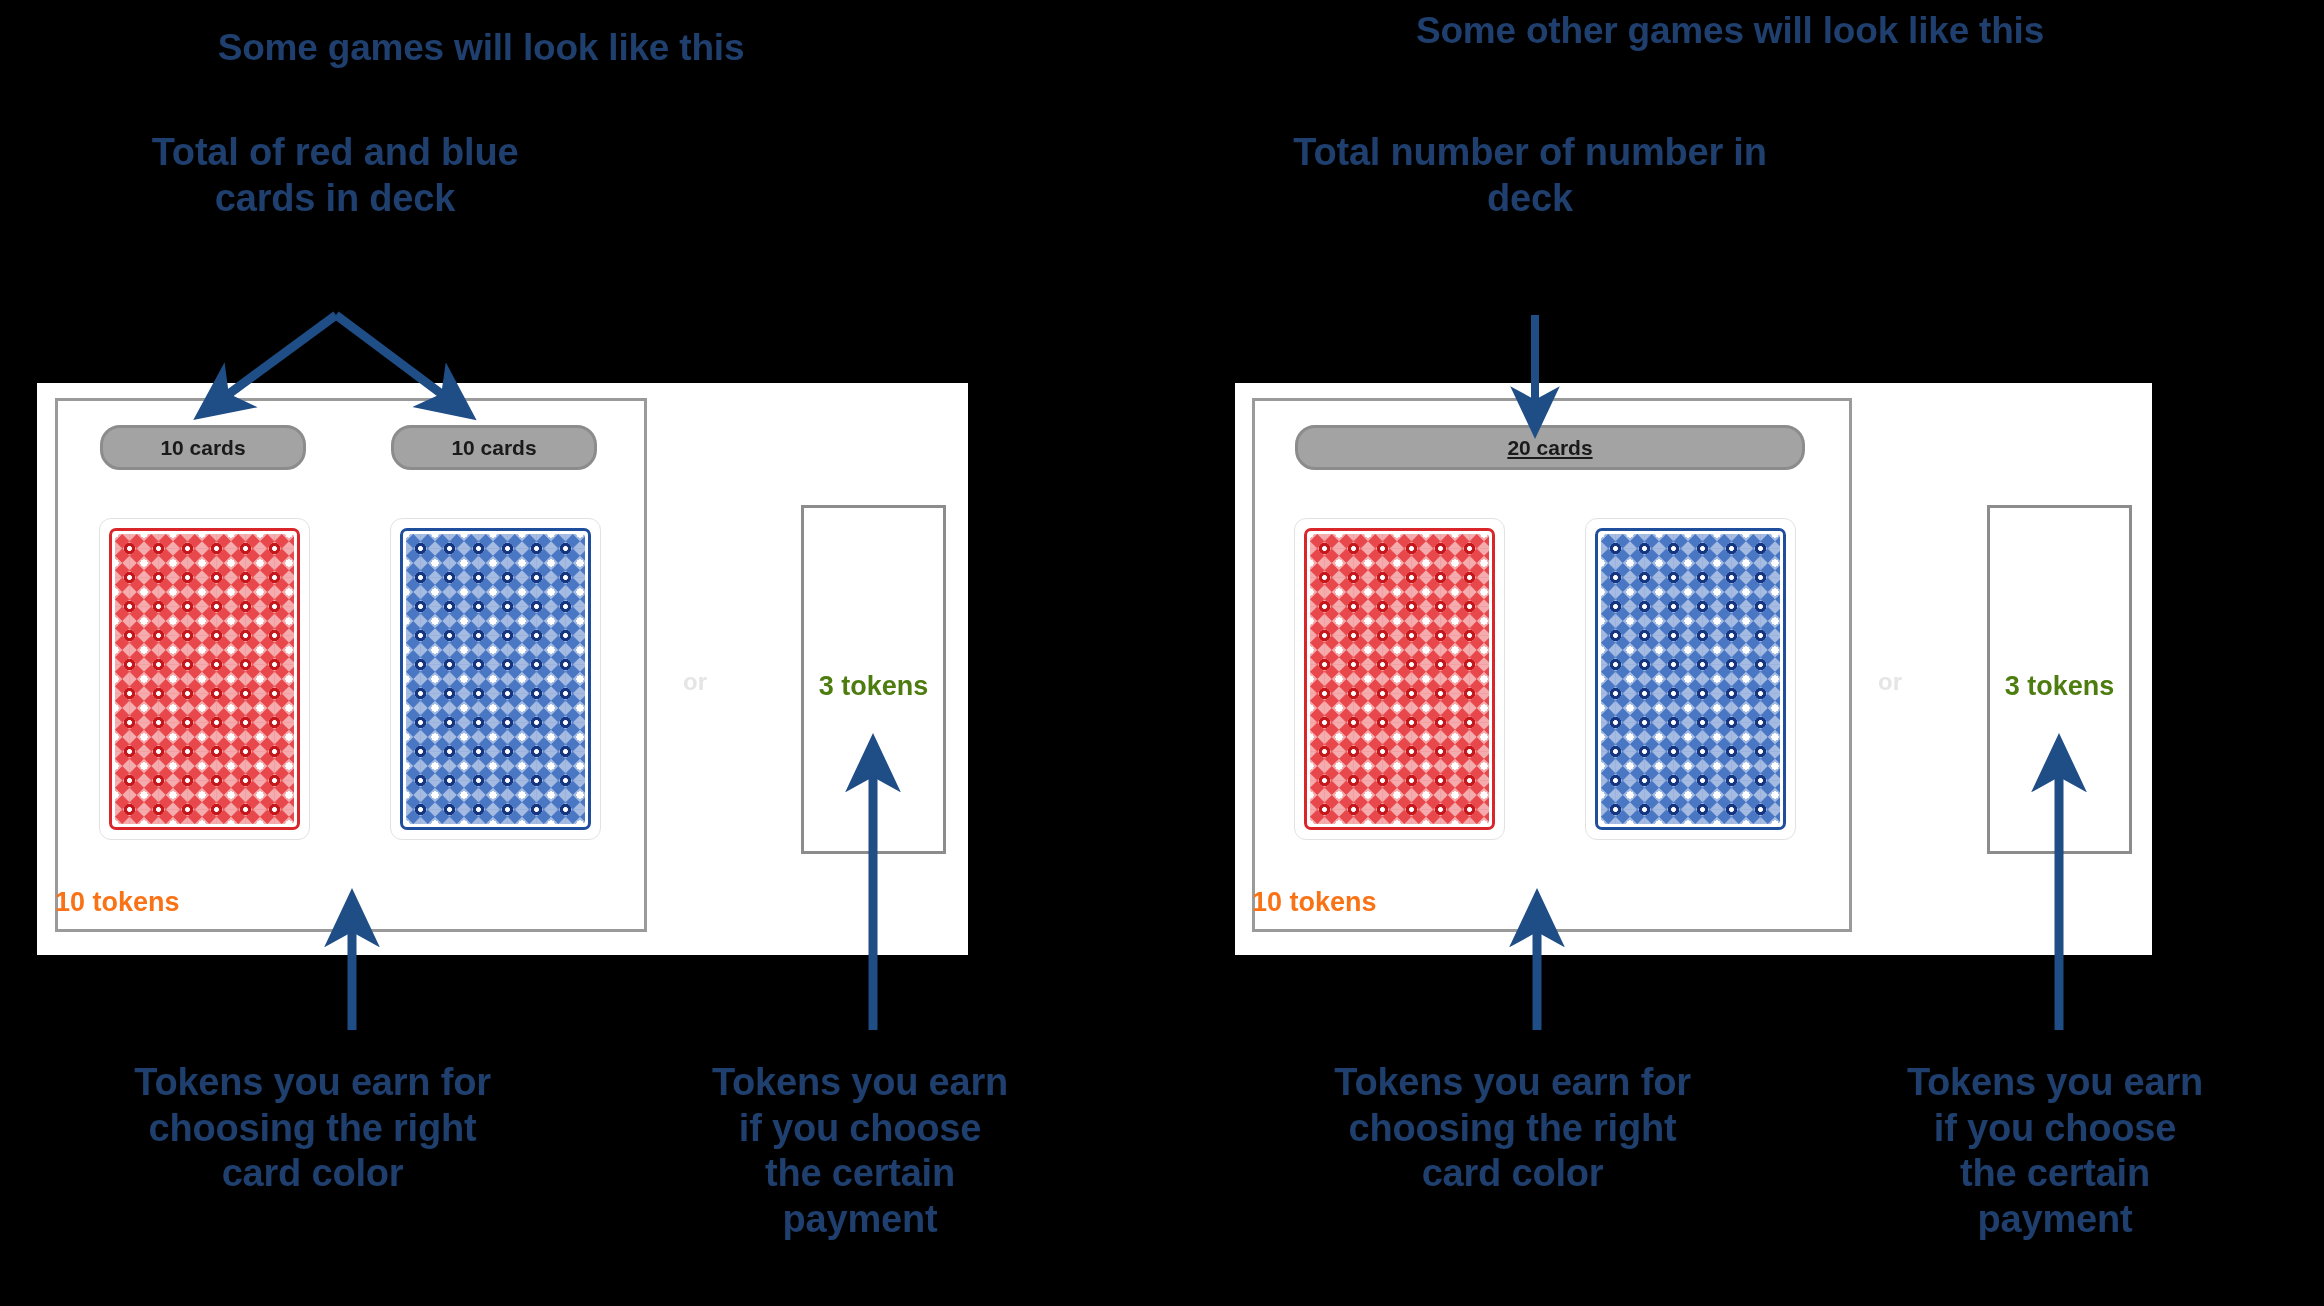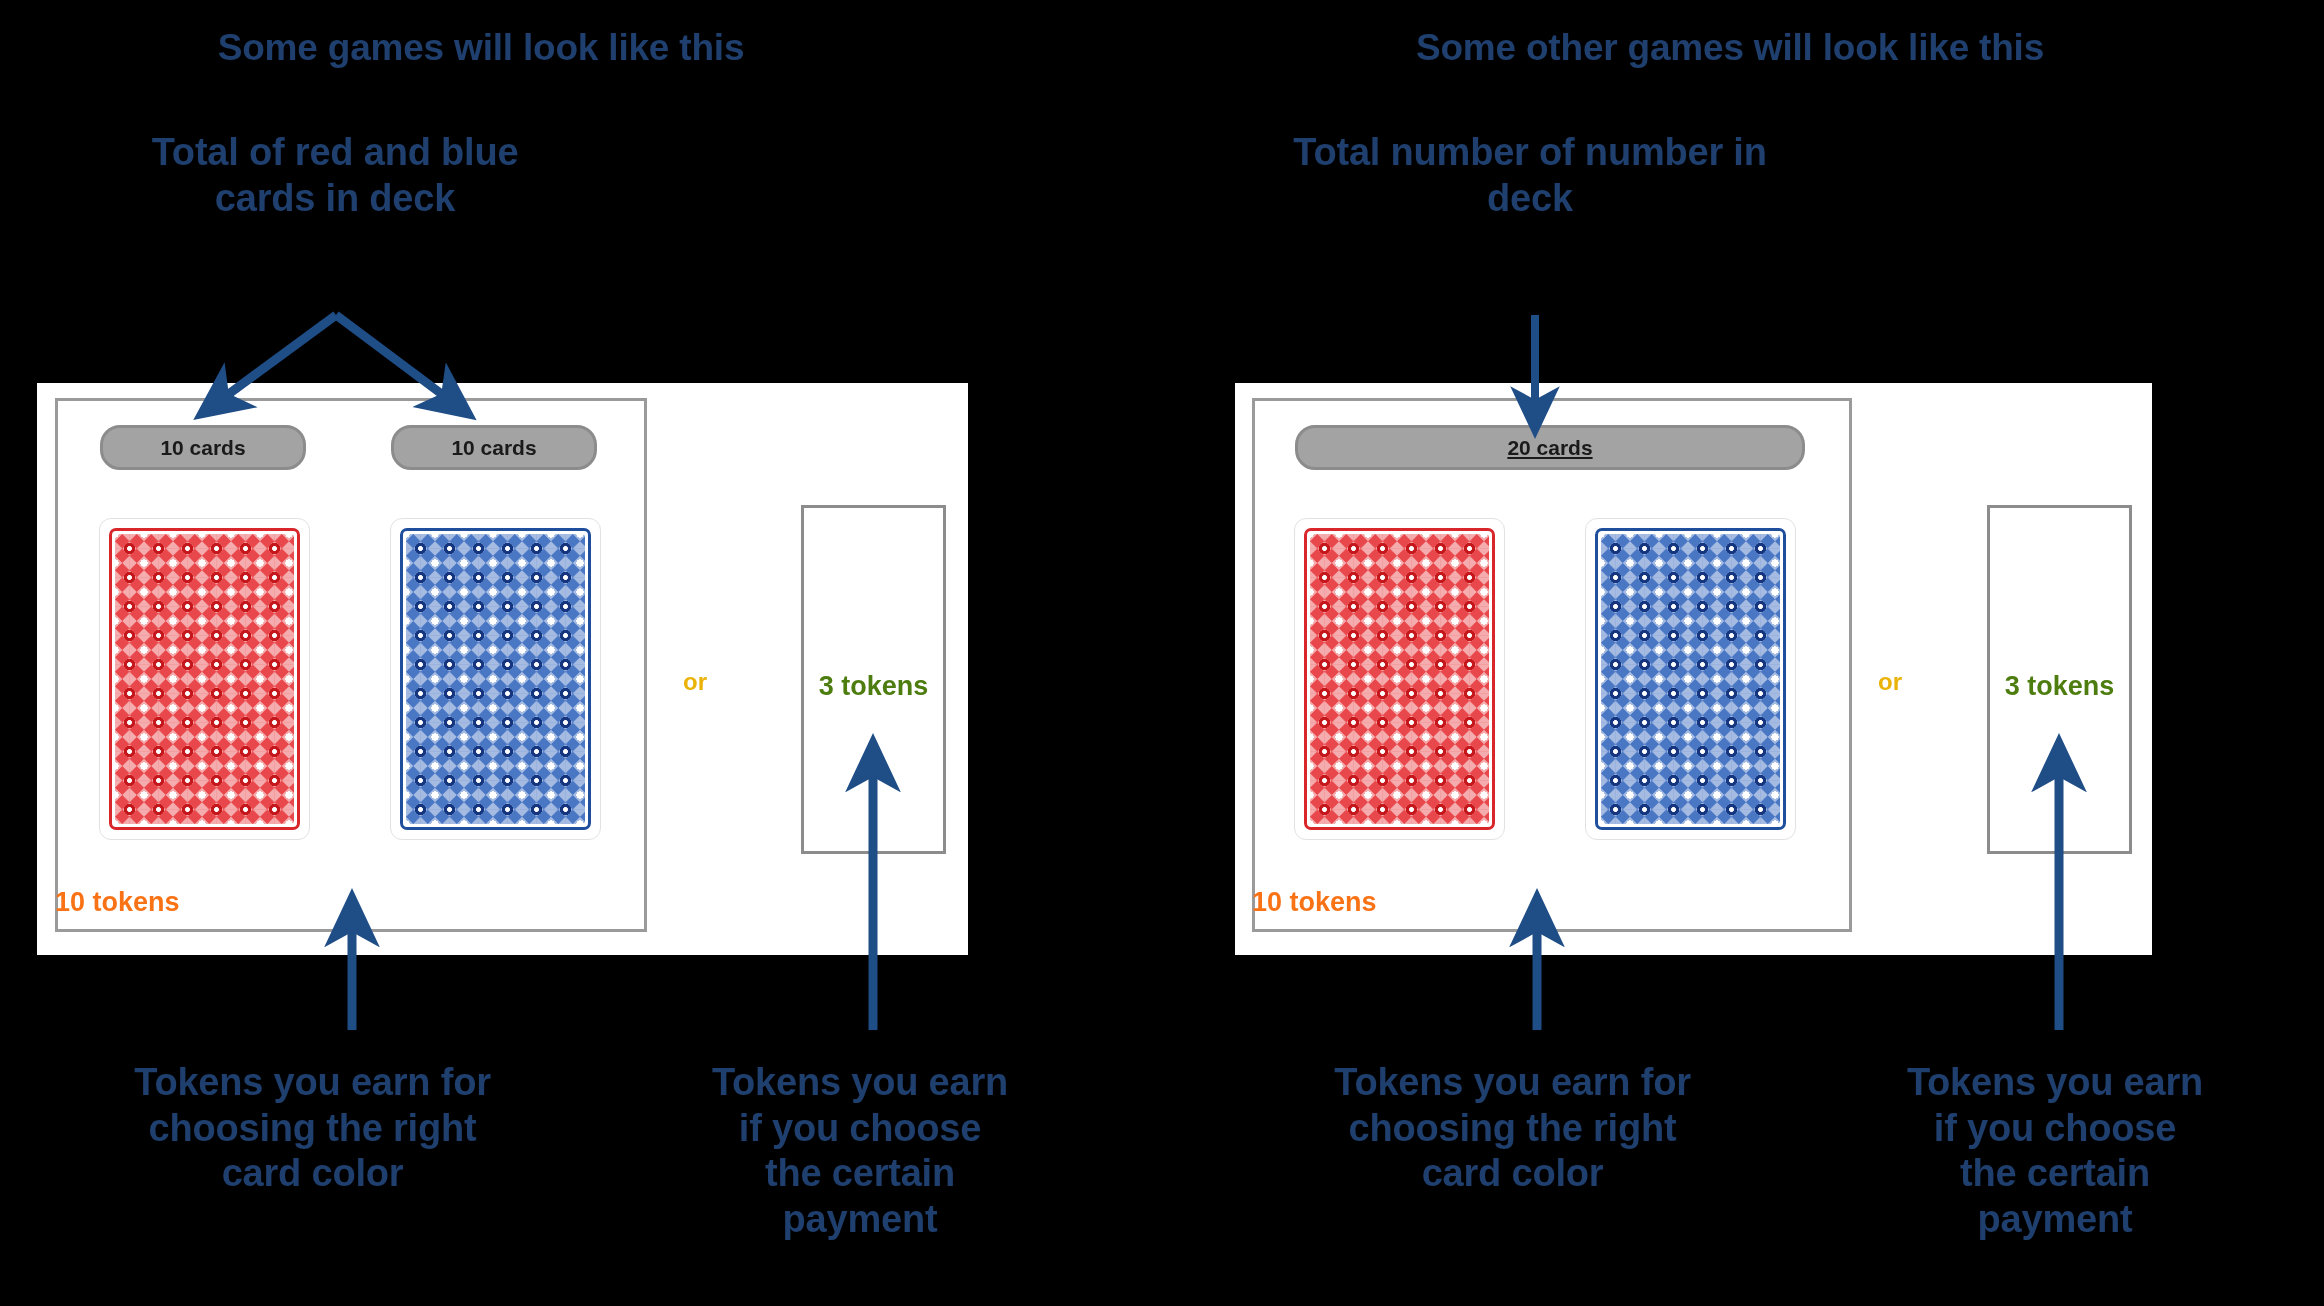--- a/index.html
+++ b/index.html
@@ -72,21 +72,21 @@
       radial-gradient(circle at 100% 100%, #ffffff 0 3.5px, rgba(255,255,255,0) 3.8px),
       linear-gradient(45deg, rgba(255,255,255,.5) 25%, rgba(0,0,0,0) 25%, rgba(0,0,0,0) 75%, rgba(255,255,255,.5) 75%),
       linear-gradient(-45deg, rgba(255,255,255,.5) 25%, rgba(0,0,0,0) 25%, rgba(0,0,0,0) 75%, rgba(255,255,255,.5) 75%);
     background-size:29px 29px,29px 29px,29px 29px,29px 29px,29px 29px,29px 29px,14.5px 14.5px,14.5px 14.5px;
   }
 
   .tokens-label{
     position:absolute;text-align:left;color:#f97316;font-weight:bold;font-size:27px;
   }
   .or-label{
-    position:absolute;color:#eab308;font-weight:bold;font-size:24px;text-align:center;
+    position:absolute;color:#e5e5e5;font-weight:bold;font-size:24px;text-align:center;
   }
   .certain-box{
     position:absolute;box-sizing:border-box;border:3px solid #8c8c8c;background:#fff;
   }
   .certain-text{
     position:absolute;width:100%;text-align:center;color:#4d7c0f;font-weight:bold;font-size:27px;
   }
 
   svg.arrows{position:absolute;left:0;top:0;width:2324px;height:1306px;overflow:visible;pointer-events:none;}
 </style>
@@ -128,21 +128,21 @@
   </div>
 
   <div class="anno caption" style="left:75px;top:1060px;width:475px;">Tokens you earn for
 choosing the right
 card color</div>
   <div class="anno caption" style="left:650px;top:1060px;width:420px;">Tokens you earn
 if you choose
 the certain
 payment</div>
 
-  <div class="anno title" style="left:1290px;top:26px;width:880px;">Some other games will look like this</div>
+  <div class="anno title" style="left:1290px;top:9px;width:880px;">Some other games will look like this</div>
 
   <div class="anno callout" style="left:1230px;top:130px;width:600px;">Total number of number in
 deck</div>
 
   <div class="panel" style="left:1235px;top:383px;width:917px;height:572px;"></div>
 
   <div class="inner-box" style="left:1252px;top:398px;width:600px;height:534px;"></div>
 
   <div class="pill" style="left:1295px;top:425px;width:510px;height:45px;text-decoration:underline;">20 cards</div>
 

